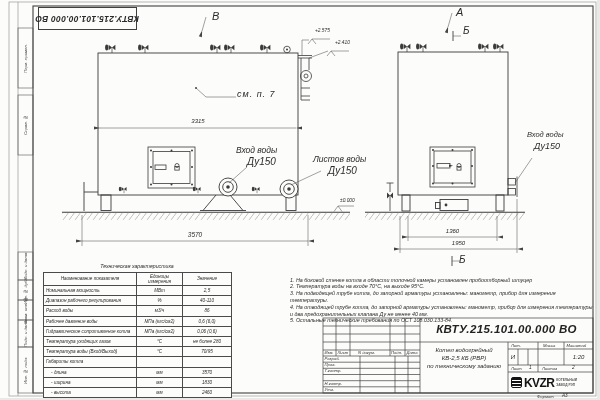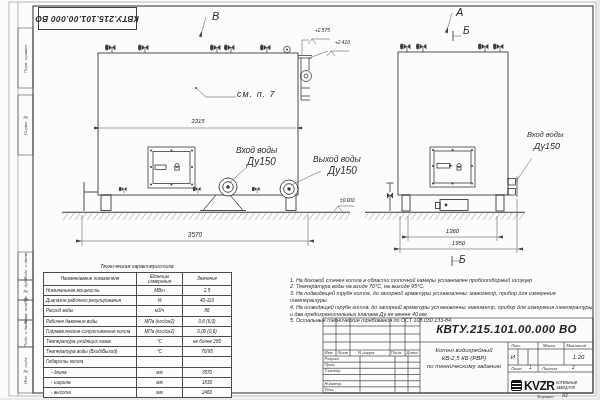--- a/index.html
+++ b/index.html
@@ -14,21 +14,21 @@
   .vtext{position:absolute;left:19px;width:13px;display:flex;align-items:center;justify-content:center;font-size:4.4px;font-style:italic;color:#444;writing-mode:vertical-rl;transform:rotate(180deg);white-space:nowrap}
   .spec{position:absolute;left:43px;top:272px;border-collapse:collapse;table-layout:fixed;font-style:italic;color:#2b2b2b;background:#fcfcfa}
   .spec td{border:0.6px solid #4a4a4a;font-size:4.6px;height:10.2px;padding:0 2px;overflow:hidden;vertical-align:middle}
   .spec tr.h td{text-align:center;height:13px;white-space:normal;line-height:1.15}
   .spec td:first-child{white-space:pre;text-align:left}
   .spec td:nth-child(2),.spec td:nth-child(3){text-align:center;white-space:nowrap}
   .notes{position:absolute;left:290px;top:276.5px;width:304px;font-size:5.35px;font-style:italic;color:#2b2b2b;line-height:1.28}
   .docnum{position:absolute;left:420px;width:173px;top:323px;font-size:11.5px;font-weight:bold;font-style:italic;letter-spacing:.4px;text-align:center;color:#222}
   .tbname{position:absolute;left:421px;width:86px;top:346px;font-size:6px;font-style:italic;text-align:center;color:#2b2b2b;line-height:1.35}
   .tbs{position:absolute;font-size:4.2px;font-style:italic;color:#333;white-space:nowrap;line-height:1}
-  .logo{position:absolute;left:511px;top:374px;width:80px;height:23px;display:flex;align-items:center;gap:2px}
+  .logo{position:absolute;left:511px;top:374px;width:80px;height:17px;display:flex;align-items:center;gap:2px}
   .logo-icon{width:11px;height:11px;background:repeating-linear-gradient(180deg,#141414 0 1.9px,#fff 1.9px 3px);border:1px solid #141414;border-radius:2px;flex:0 0 auto}
   .logo-word{font-weight:bold;font-size:12px;letter-spacing:-0.6px;color:#141414;font-style:normal}
   .logo-sub{display:flex;flex-direction:column;font-size:3.2px;color:#555;font-weight:bold;line-height:1.3}
 </style>
 </head>
 <body>
 
 <div class="sheet"></div>
 
 <svg class="geom" width="600" height="400" viewBox="0 0 600 400">
@@ -251,21 +251,21 @@
 <span class="lbl" style="left:237px;top:90px;font-size:9px;letter-spacing:1px">см. п. 7</span>
 <span class="lbl" style="left:315px;top:28.5px;font-size:4.8px">+2.575</span>
 <span class="lbl" style="left:335px;top:41px;font-size:4.8px">+2.410</span>
 <span class="lbl" style="left:340px;top:198.5px;font-size:4.8px">±0.000</span>
 <div class="lbl ctr" style="left:98px;width:200px;top:118px;font-size:6px">3315</div>
 <div class="lbl ctr" style="left:82px;width:226px;top:231.5px;font-size:6.5px">3570</div>
 <div class="lbl ctr" style="left:408px;width:89px;top:227.5px;font-size:6px">1360</div>
 <div class="lbl ctr" style="left:400px;width:117px;top:240px;font-size:6px">1950</div>
 <span class="lbl" style="left:236px;top:146px;font-size:8.5px">Вход воды</span>
 <span class="lbl" style="left:247px;top:157px;font-size:10px">Ду150</span>
-<span class="lbl" style="left:313px;top:155px;font-size:8.5px">Выход воды</span>
+<span class="lbl" style="left:313px;top:155px;font-size:8.5px">Листов воды</span>
 <span class="lbl" style="left:328px;top:166px;font-size:10px">Ду150</span>
 <span class="lbl" style="left:527px;top:131px;font-size:7.5px">Вход воды</span>
 <span class="lbl" style="left:534px;top:142px;font-size:9px">Ду150</span>
 
 <div class="lbl ctr" style="left:43px;width:188px;top:263.5px;font-size:5.2px">Техническая характеристика</div>
 <table class="spec">
   <colgroup>
       <col style="width:93px">
       <col style="width:46px">
       <col style="width:49px">

